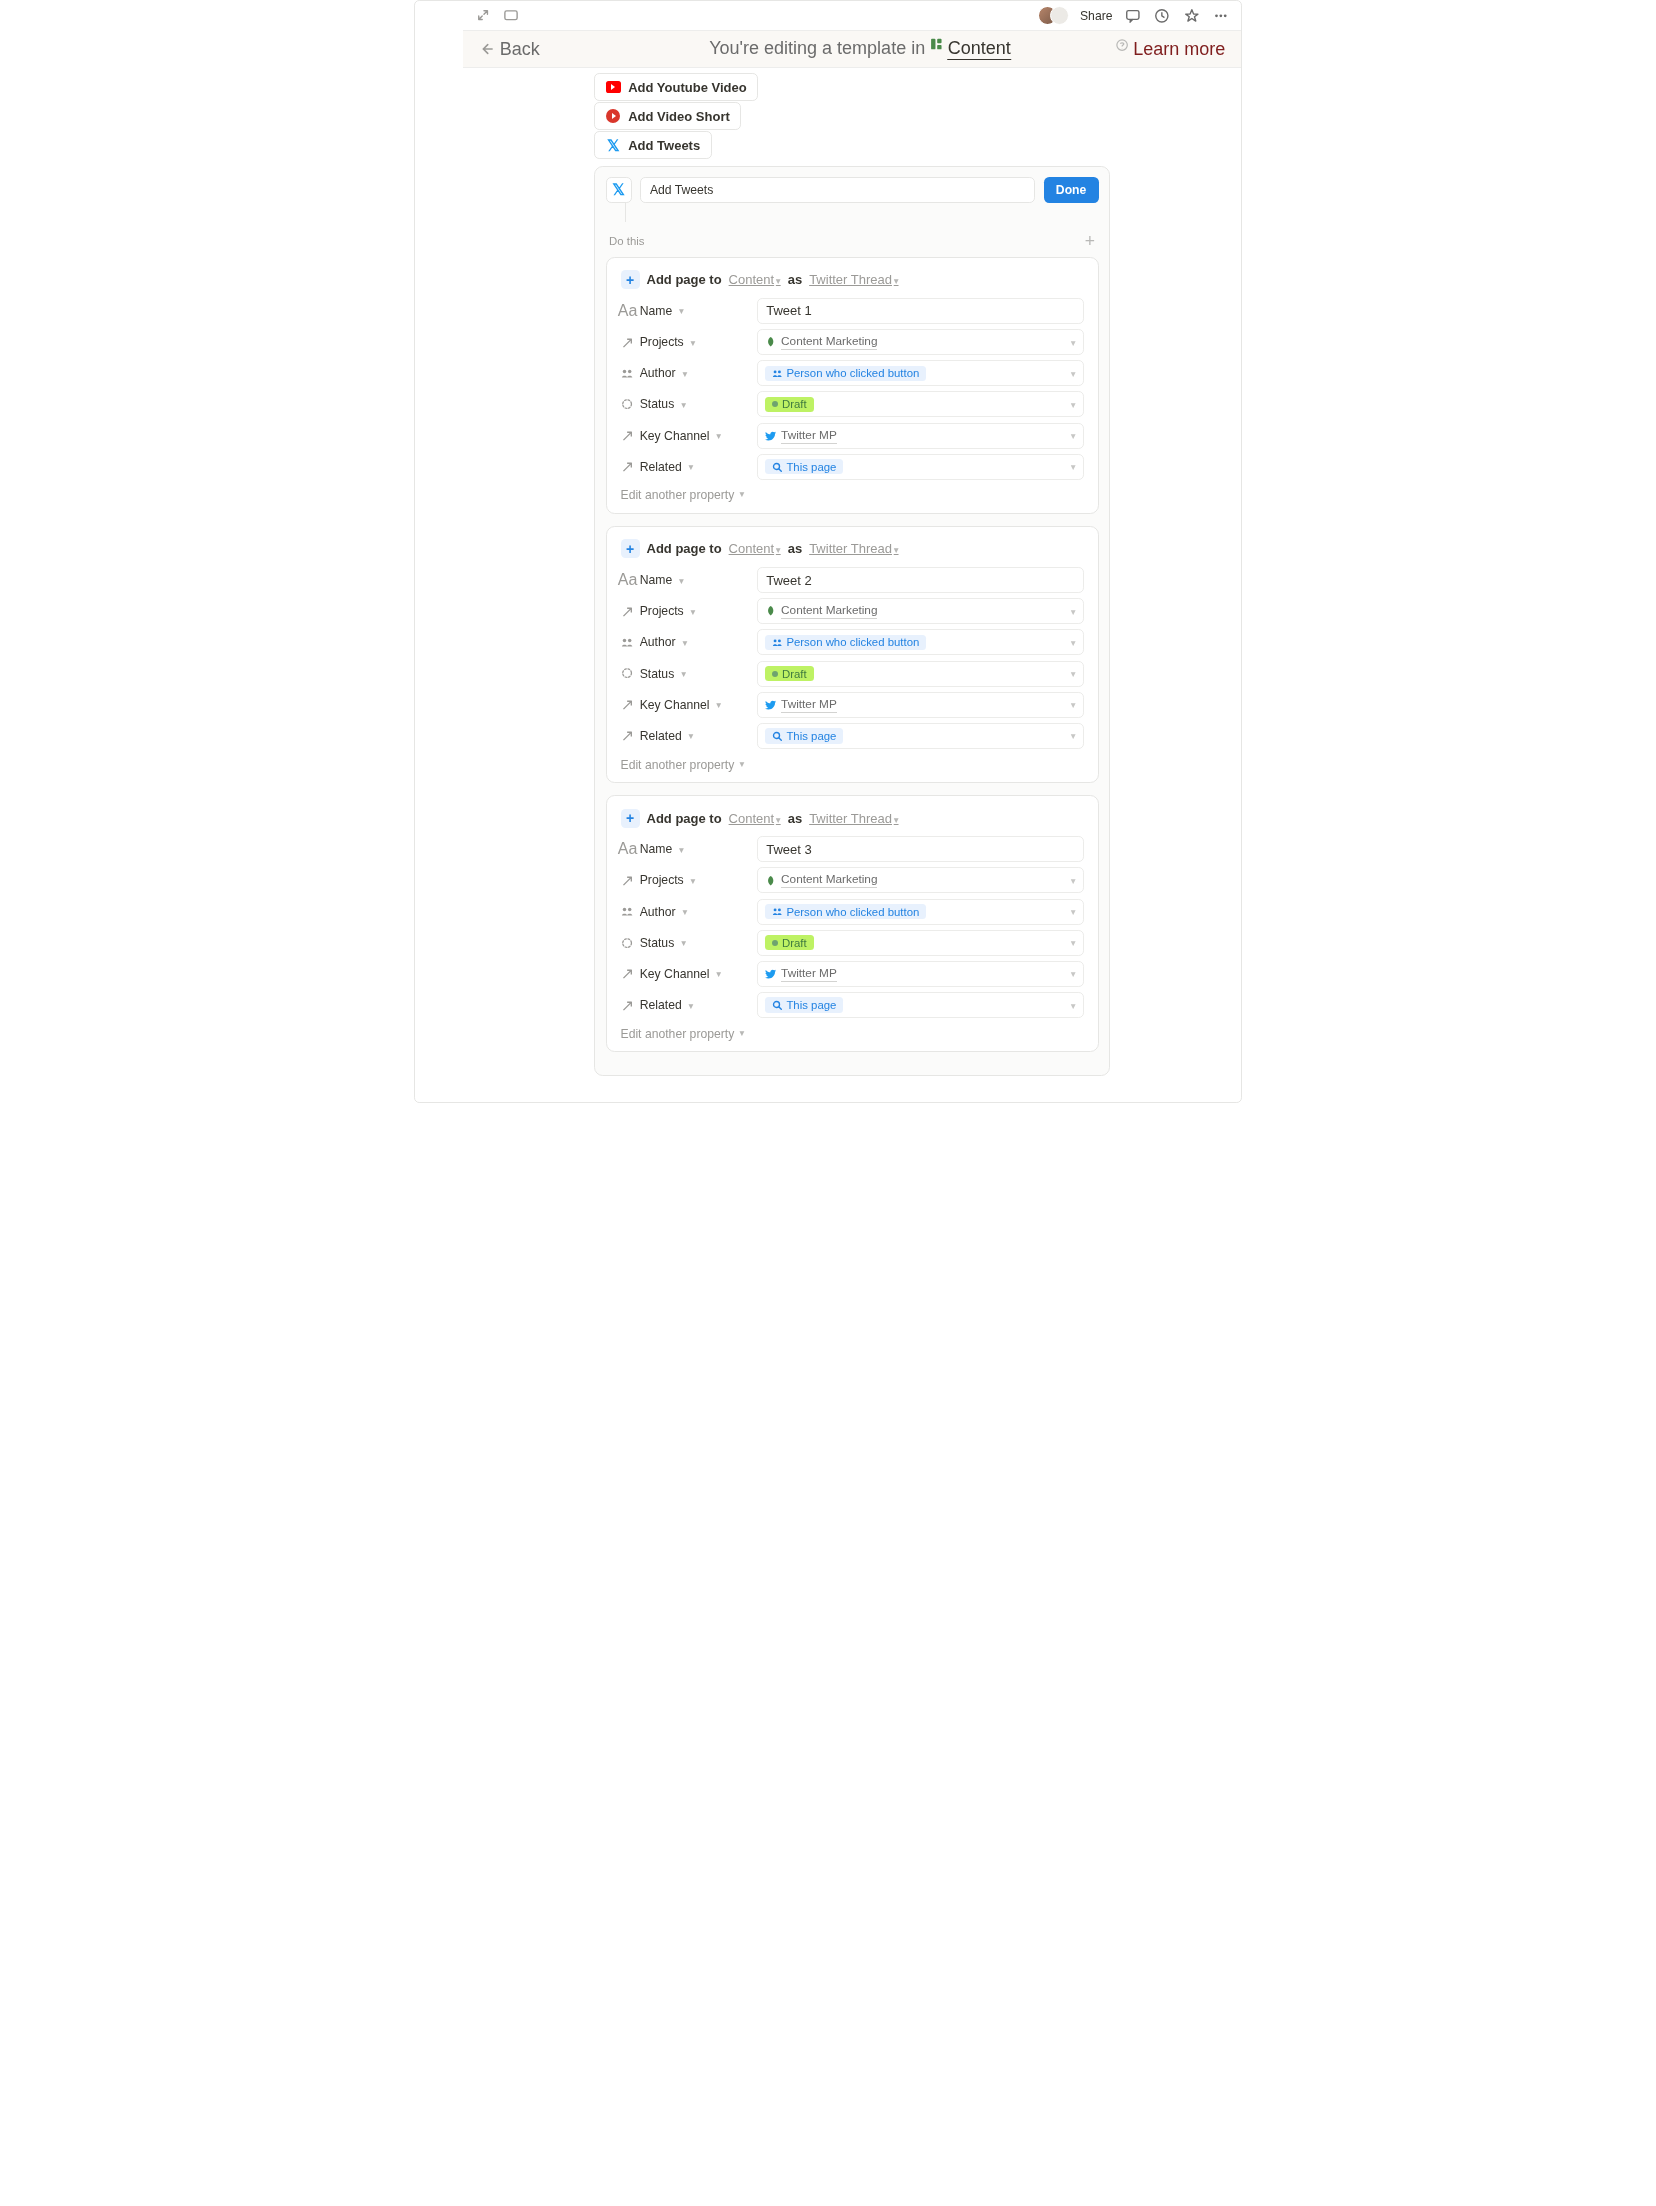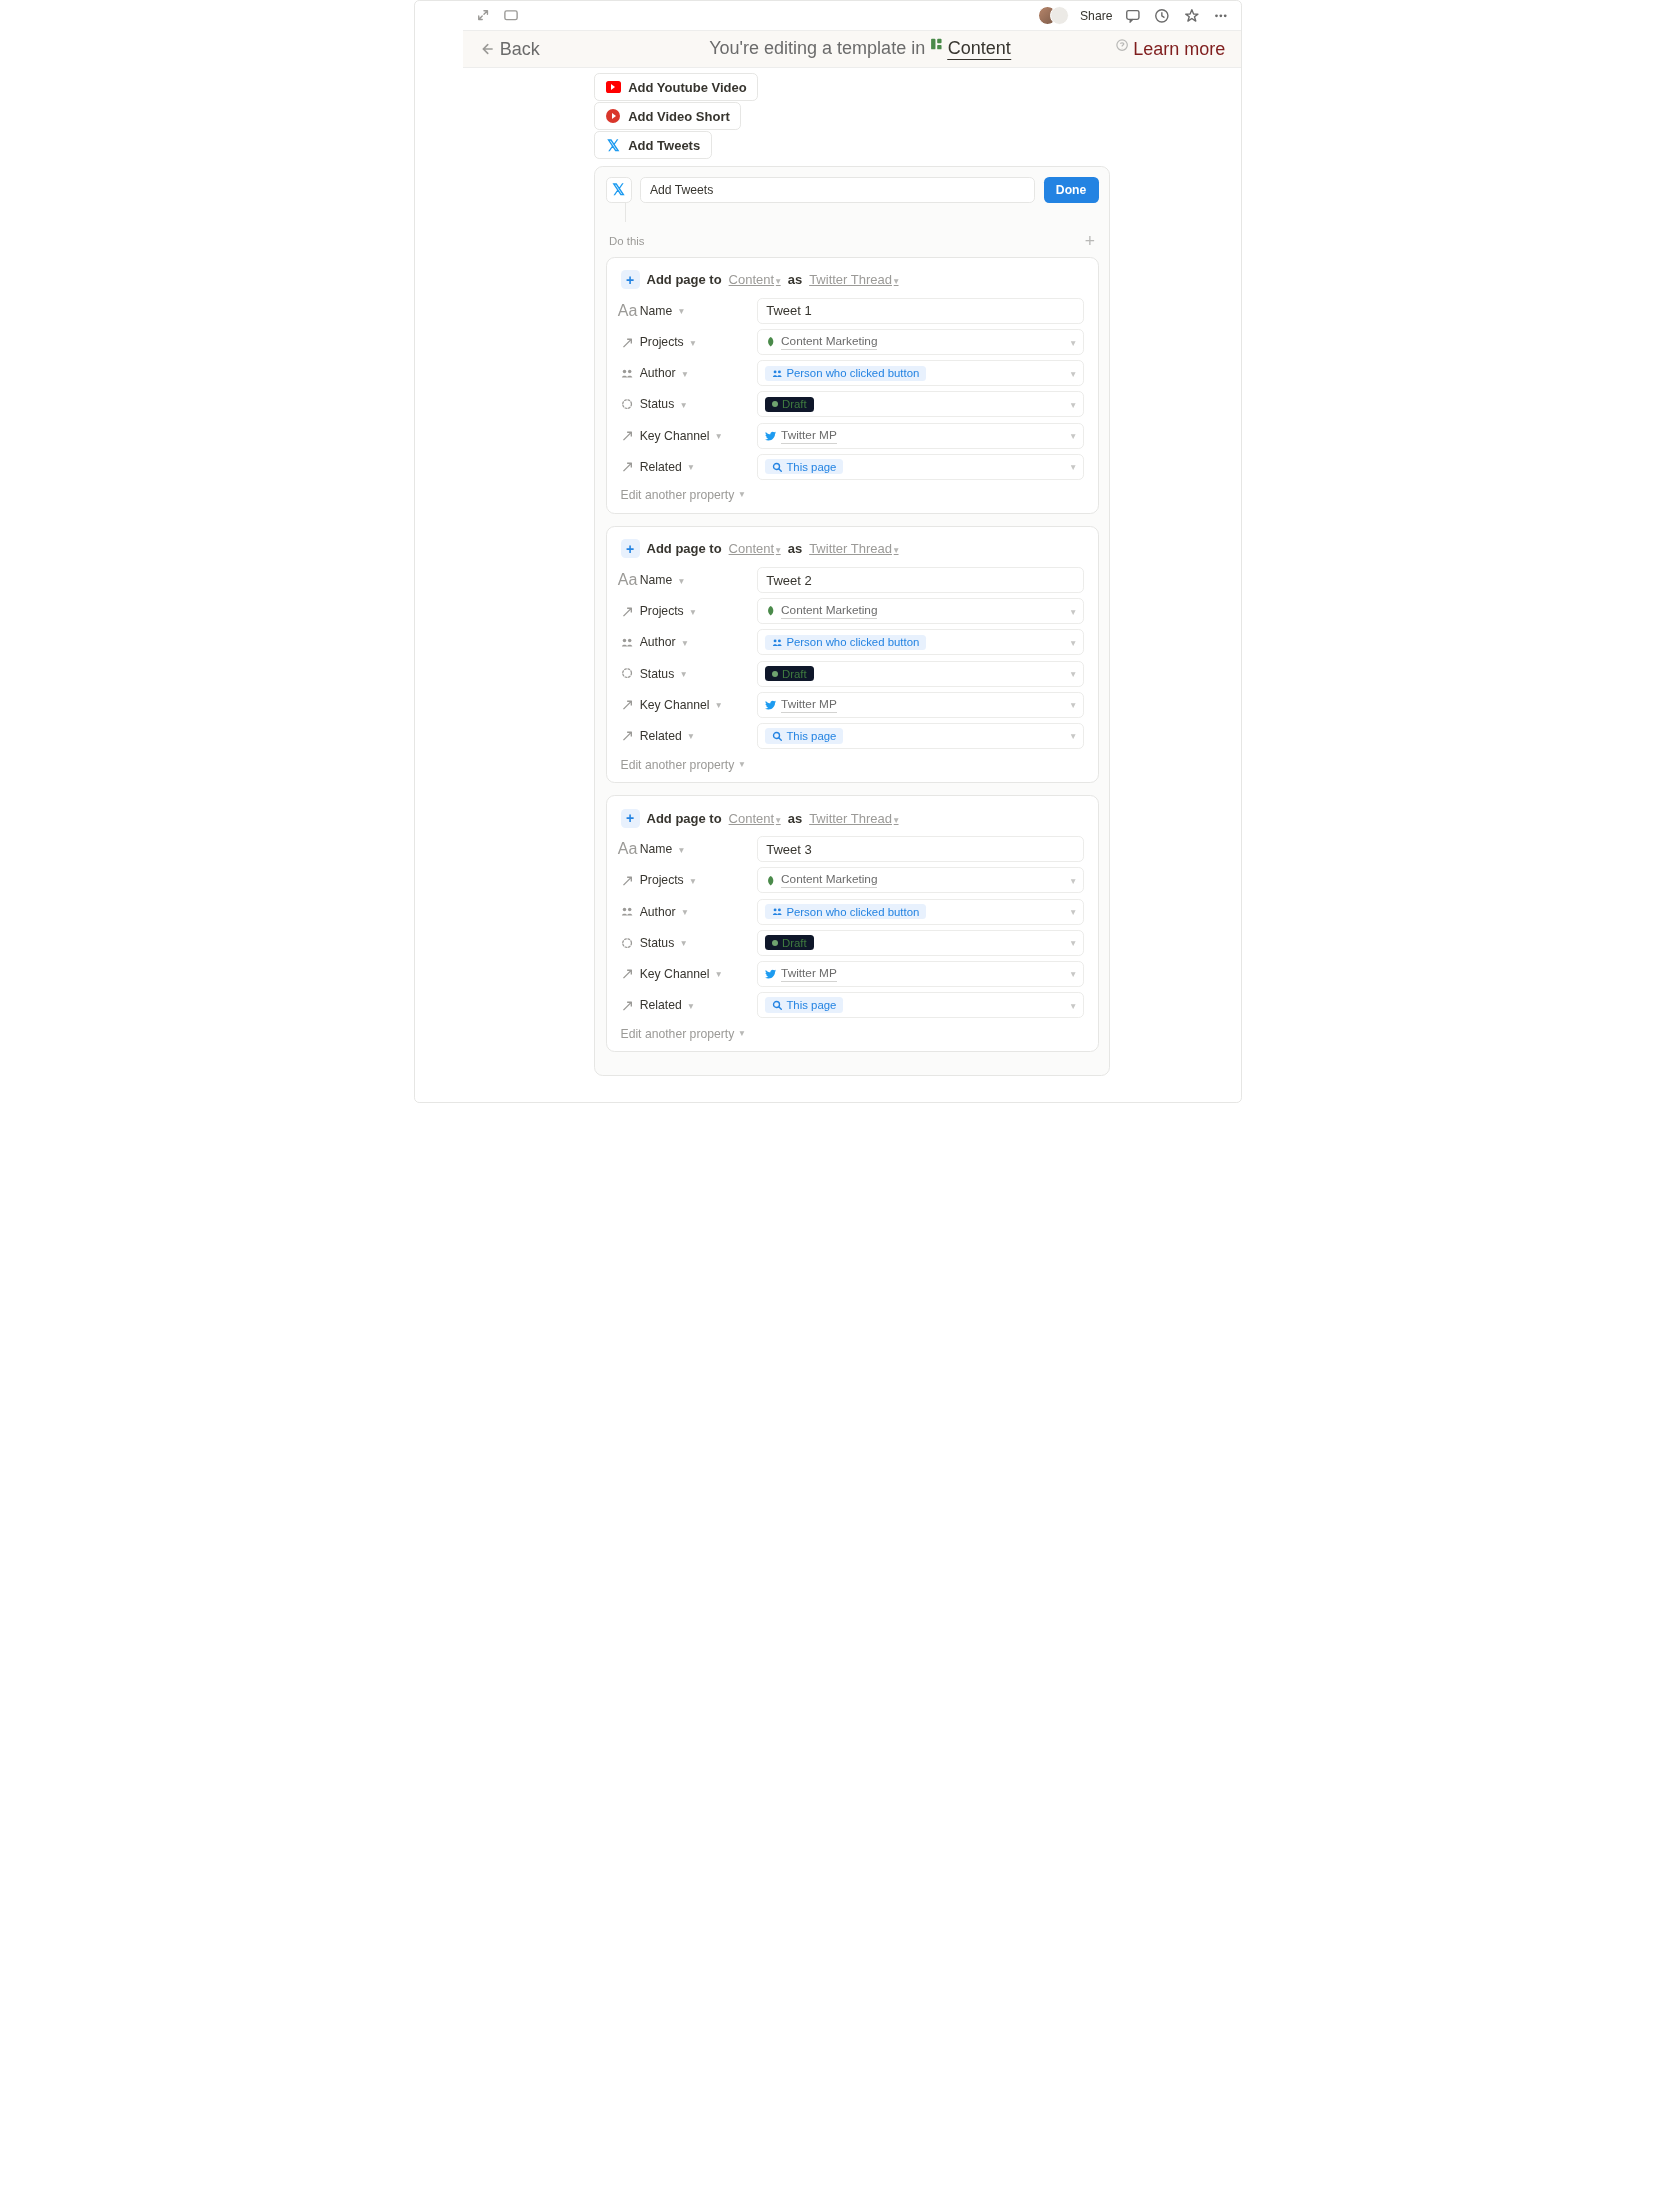--- a/index.html
+++ b/index.html
@@ -113,21 +113,21 @@
   .prop-label .chev { margin-left:1.7px; }
   .prop-value {
     flex:1; border:0.9px solid #ececea; border-radius:5.2px; min-height:26px;
     display:flex; align-items:center; padding: 2.6px 7px; font-size:11.8px;
     background:#fff; position:relative; cursor:pointer;
   }
   .prop-value.input { background:#fff; font-size:13px; padding:4.4px 8.7px; }
   .prop-value .dd { position:absolute; right:7px; color:#c7c7c5; font-size:9.6px; }
   .tag { display:inline-flex; align-items:center; gap:4.4px; padding:1.7px 7px; border-radius:3.5px; font-size:11.4px; }
   .tag.link-blue { background:#e8f1fd; color:#2383e2; }
-  .tag.status-draft { background:#0f172a; color:#3f7b3f; }
+  .tag.status-draft { background:#bef264; color:#3f7b3f; }
   .tag.status-draft::before { content:''; width:6.1px; height:6.1px; border-radius:50%; background:#6fa36f; display:inline-block; }
   .valtext { color:#6b6b6b; border-bottom:0.9px solid #d3d3d1; padding-bottom:0.9px; }
   .leaf { color:#3f7b3f; }
   .tw { color:#1d9bf0; }
   .edit-another { color:#9b9a97; font-size:12.2px; margin-top:8.7px; display:flex; gap:3.5px; cursor:pointer; }
 
   svg { display:block; }
 </style>
 </head>
 <body>

